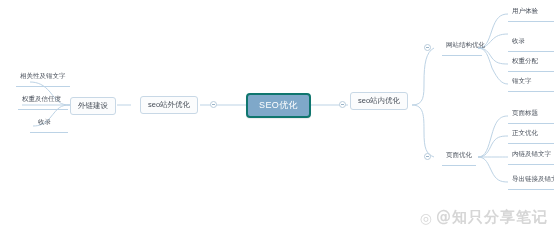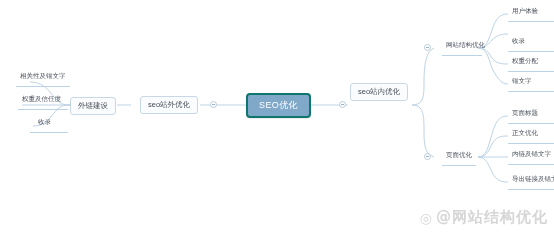--- a/index.html
+++ b/index.html
@@ -137,21 +137,21 @@
 
   <div class="node plain" style="left:18px;top:73px;">相关性及锚文字</div>
   <div class="underline" style="left:16px;top:86px;width:54px;"></div>
 
   <div class="node plain" style="left:20px;top:96px;">权重及信任度</div>
   <div class="underline" style="left:18px;top:109px;width:50px;"></div>
 
   <div class="node plain" style="left:36px;top:119px;">收录</div>
   <div class="underline" style="left:30px;top:132px;width:38px;"></div>
 
-  <div class="node boxed" style="left:350px;top:83px;">seo站内优化</div>
+  <div class="node boxed" style="left:350px;top:92px;">seo站内优化</div>
   <div class="toggle" style="left:339px;top:101px;"></div>
 
   <div class="node plain" style="left:444px;top:42px;">网站结构优化</div>
   <div class="toggle" style="left:424px;top:44px;"></div>
   <div class="underline" style="left:442px;top:55px;width:40px;"></div>
 
   <div class="node plain" style="left:510px;top:8px;">用户体验</div>
   <div class="underline" style="left:508px;top:21px;width:46px;"></div>
 
   <div class="node plain" style="left:510px;top:38px;">收录</div>
@@ -174,16 +174,16 @@
   <div class="underline" style="left:508px;top:143px;width:46px;"></div>
 
   <div class="node plain" style="left:510px;top:151px;">内链及锚文字</div>
   <div class="underline" style="left:508px;top:164px;width:46px;"></div>
 
   <div class="node plain" style="left:510px;top:176px;">导出链接及锚文字</div>
   <div class="underline" style="left:508px;top:189px;width:46px;"></div>
 
   <div id="watermark">
     <span class="paw">◎</span>
-    <span>@网站结构优化</span>
+    <span>@知只分享笔记</span>
   </div>
 
 </div>
 
 </body></html>

